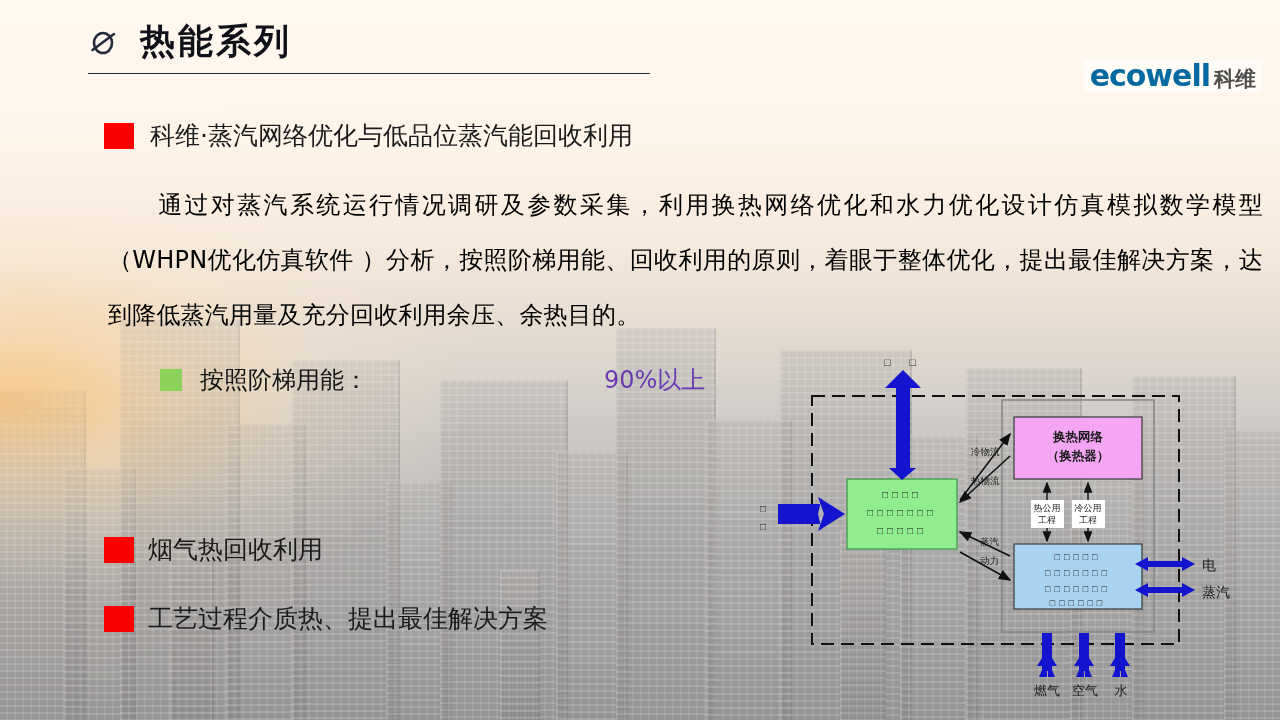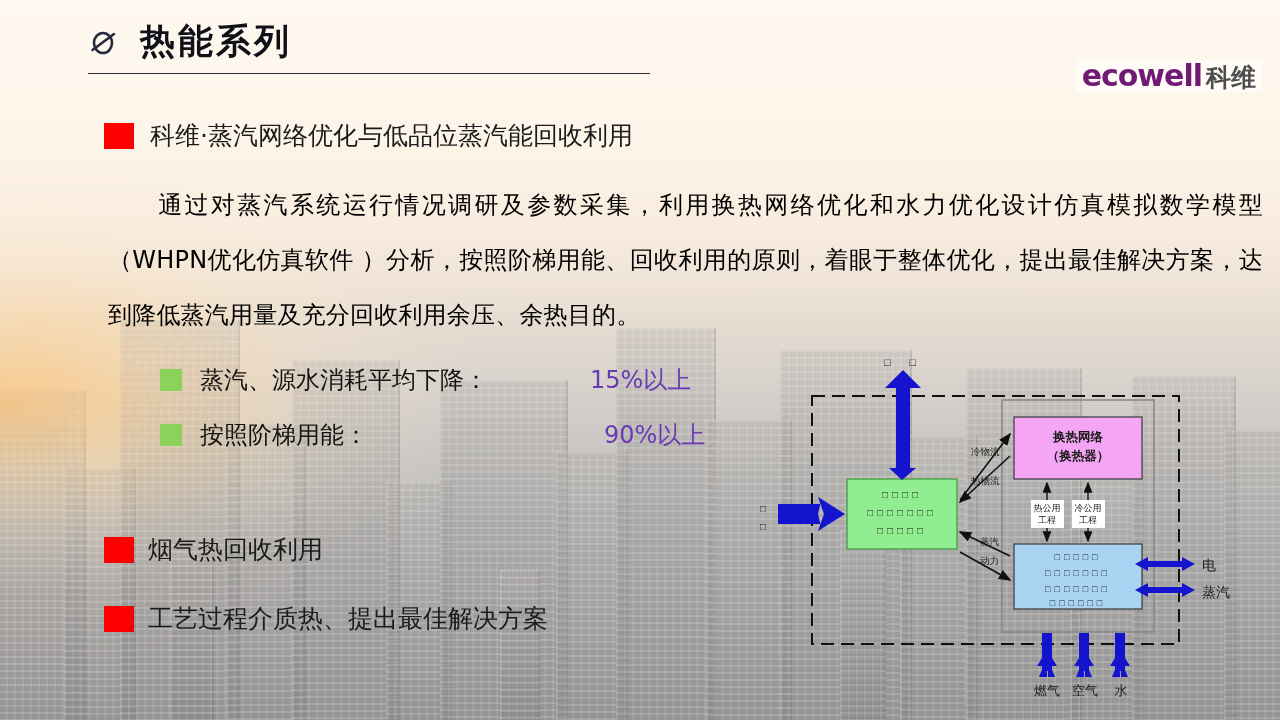--- a/index.html
+++ b/index.html
@@ -89,26 +89,26 @@
   }
 
   .logo {
     position: absolute; right: 18px; top: 60px;
     display: flex; align-items: baseline; gap: 4px;
     background: rgba(255,255,255,0.55);
     padding: 1px 6px;
   }
   .logo-en {
     font-family: "DejaVu Sans", sans-serif;
-    font-size: 30px; font-weight: bold; color: #701a75;
+    font-size: 30px; font-weight: bold; color: #0369a1;
     letter-spacing: -1px; line-height: 1;
   }
   .logo-cn {
     font-family: "DejaVu Sans", sans-serif;
-    font-size: 25px; font-weight: bold; color: #4d4d4d;
+    font-size: 21px; font-weight: bold; color: #4d4d4d;
     line-height: 1;
   }
 
   
   .content { position: absolute; left: 0; top: 0; width: 1280px; height: 720px; }
 
   .sq { flex: 0 0 auto; display: inline-block; }
   .sq-red { width: 30px; height: 26px; background: #fc0000; }
   .sq-green { width: 22px; height: 22px; background: #8cd15a; }
 
@@ -225,25 +225,20 @@
     <div class="head-line">
       <span class="sq sq-red"></span>
       <span class="txt">科维·蒸汽网络优化与低品位蒸汽能回收利用</span>
     </div>
 
     <div class="para"><span class="indent"></span><span>通过对蒸汽系统运行情况调研及参数采集，利用换热网络优化和水力优化设计仿真模拟数学模型（WHPN优化仿真软件 ）分析，按照阶梯用能、回收利用的原则，着眼于整体优化，提出最佳解决方案，达到降低蒸汽用量及充分回收利用余压、余热目的。</span></div>
 
     <div class="stat-list">
       <div class="stat-row">
         <span class="sq sq-green"></span>
-        <span class="label">蒸汽、源水消耗平均下降：</span>
-        <span class="value v1">15%以上</span>
-      </div>
-      <div class="stat-row">
-        <span class="sq sq-green"></span>
         <span class="label">按照阶梯用能：</span>
         <span class="value v2">90%以上</span>
       </div>
     </div>
 
     <div class="sub-item" id="sub-a">
       <span class="sq sq-red"></span>
       <span class="txt">烟气热回收利用</span>
     </div>
     <div class="sub-item" id="sub-b">

